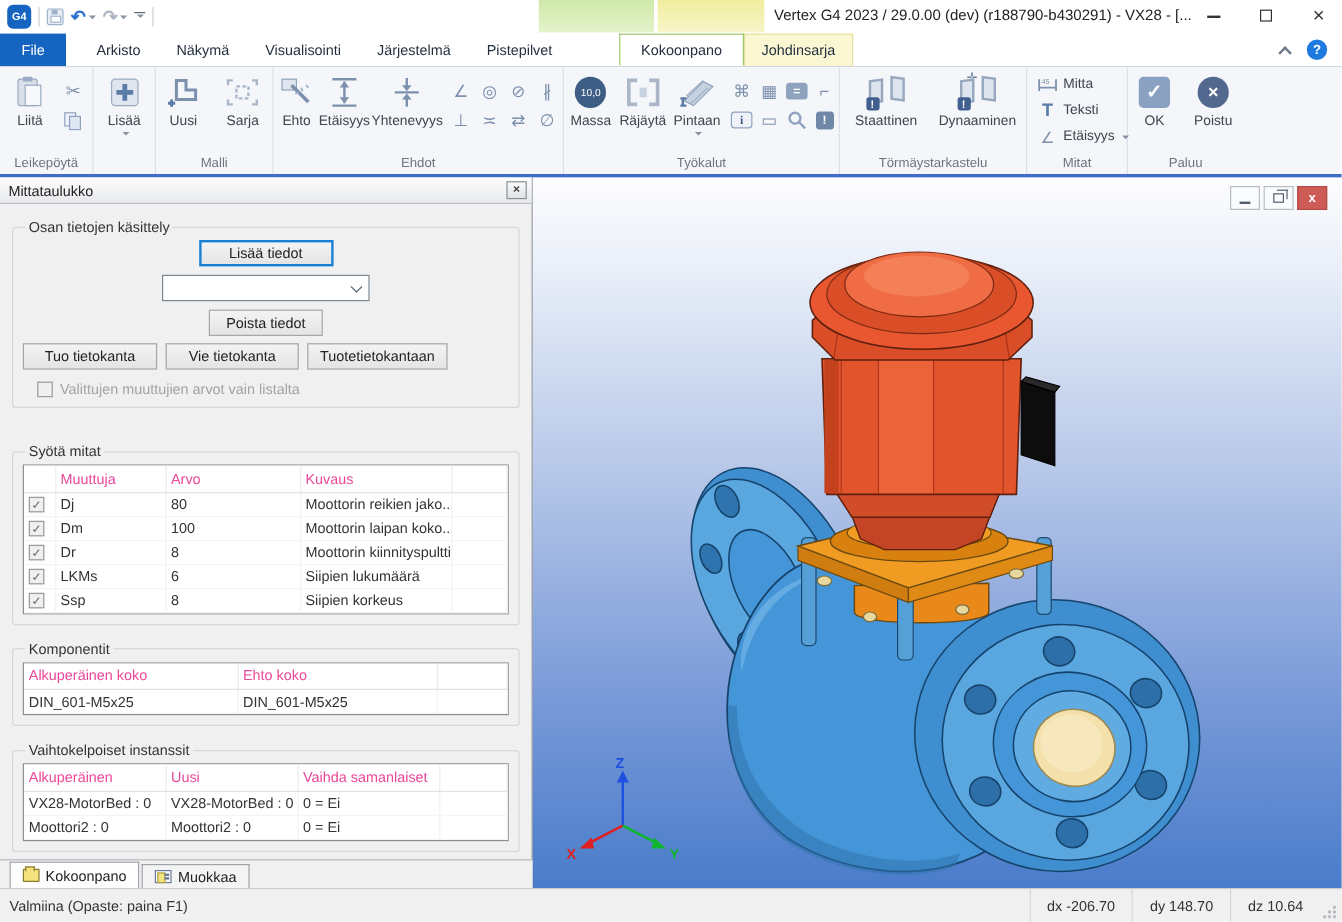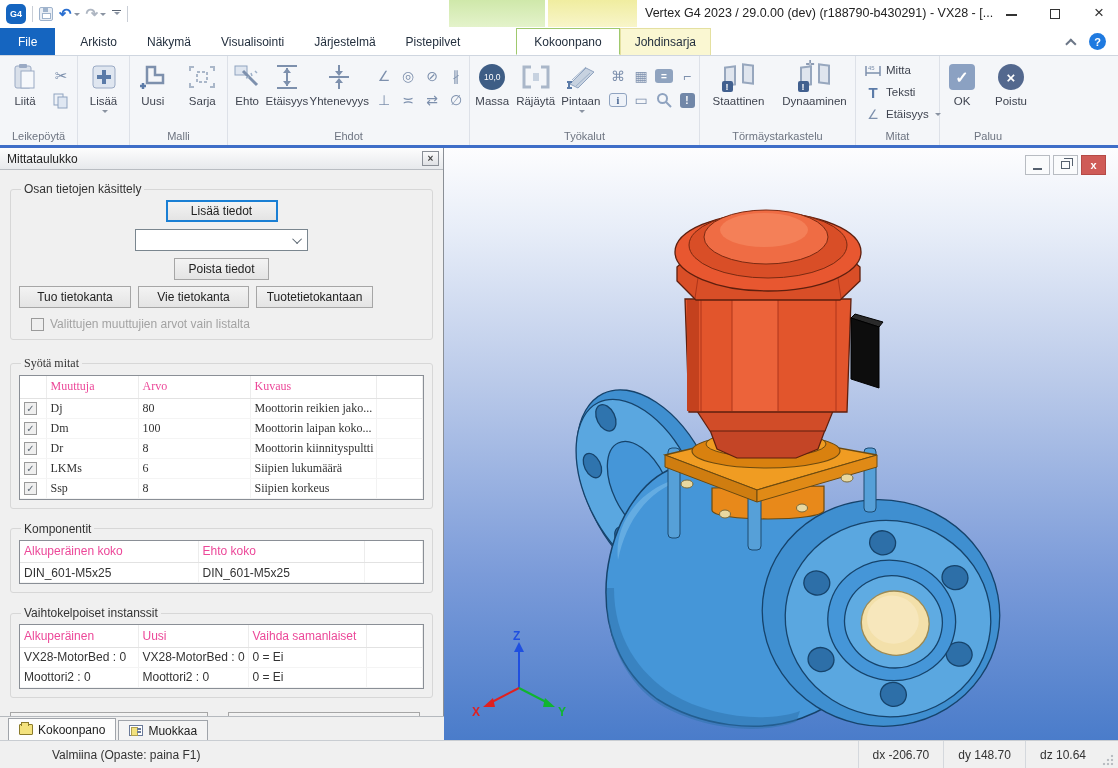--- a/index.html
+++ b/index.html
@@ -97,21 +97,21 @@
   .formico:after { content:""; position:absolute; right:1px; top:2px; width:4px; height:1.5px; background:#6a7a9a; box-shadow:0 3px 0 #6a7a9a; }
   
   #viewport { position:absolute; left:444px; top:0; width:674px; height:592px; background:linear-gradient(#fdfdfe 0%,#e7edf8 14%,#b9c9e9 40%,#7b9bd9 72%,#4a7cca 100%); overflow:hidden; }
   .mdi-ctrls { position:absolute; right:12px; top:7px; display:flex; gap:3px; }
   .mdi-btn { width:25px; height:20px; border:1px solid #b8bcc2; background:#fafbfc; display:flex; align-items:center; justify-content:center; }
   .mdi-btn.close { background:#cf5b57; border-color:#b44a46; color:#fff; font-weight:bold; font-size:11px; }
   .mdi-min { width:9px; height:2px; background:#55606e; margin-top:7px; }
   .mdi-rest { width:9px; height:8px; border:1.5px solid #55606e; position:relative; background:#fafbfc; }
   .mdi-rest:before { content:""; position:absolute; left:2px; top:-4px; width:8px; height:7px; border:1.5px solid #55606e; border-bottom:none; border-left:none; }
   
-  #statusbar { position:absolute; left:0; top:740px; width:1118px; height:28px; background:#f0f0f0; border-top:1px solid #c9cdd2; display:flex; align-items:center;padding-left:44px; }
+  #statusbar { position:absolute; left:0; top:740px; width:1118px; height:28px; background:#f0f0f0; border-top:1px solid #c9cdd2; display:flex; align-items:center; }
   #status-left { padding-left:8px; color:#333; }
   .sb-right { margin-left:auto; display:flex; align-items:center; height:100%; }
   .sb-cell { border-left:1px solid #d4d8dd; height:100%; display:flex; align-items:center; padding:0 14px; color:#333; }
   .grip { width:12px; height:12px; margin:10px 4px 0 2px; background:
     radial-gradient(circle at 2px 10px,#b9bdc2 1.2px,transparent 1.6px),
     radial-gradient(circle at 6px 10px,#b9bdc2 1.2px,transparent 1.6px),
     radial-gradient(circle at 10px 10px,#b9bdc2 1.2px,transparent 1.6px),
     radial-gradient(circle at 6px 6px,#b9bdc2 1.2px,transparent 1.6px),
     radial-gradient(circle at 10px 6px,#b9bdc2 1.2px,transparent 1.6px),
     radial-gradient(circle at 10px 2px,#b9bdc2 1.2px,transparent 1.6px); }
@@ -426,21 +426,21 @@
         <div class="btn" style="width:112px;">Tuo tietokanta</div>
         <div class="btn" style="width:111px;">Vie tietokanta</div>
         <div class="btn" style="width:117px;">Tuotetietokantaan</div>
       </div>
       <div class="row" style="margin-top:9px;padding-left:12px;">
         <span class="cb"></span>
         <span class="dis-label">Valittujen muuttujien arvot vain listalta</span>
       </div>
     </fieldset>
 
-    <fieldset class="gb" style="margin-top:16px;font-family:Liberation Serif, serif;">
+    <fieldset class="gb" style="margin-top:29px;">
       <legend>Syötä mitat</legend>
       <div class="tblwrap">
         <table class="wtable">
           <colgroup>
               <col style="width:26px;">
               <col style="width:92px;">
               <col style="width:112px;">
               <col style="width:126px;">
               <col>
             </colgroup>

